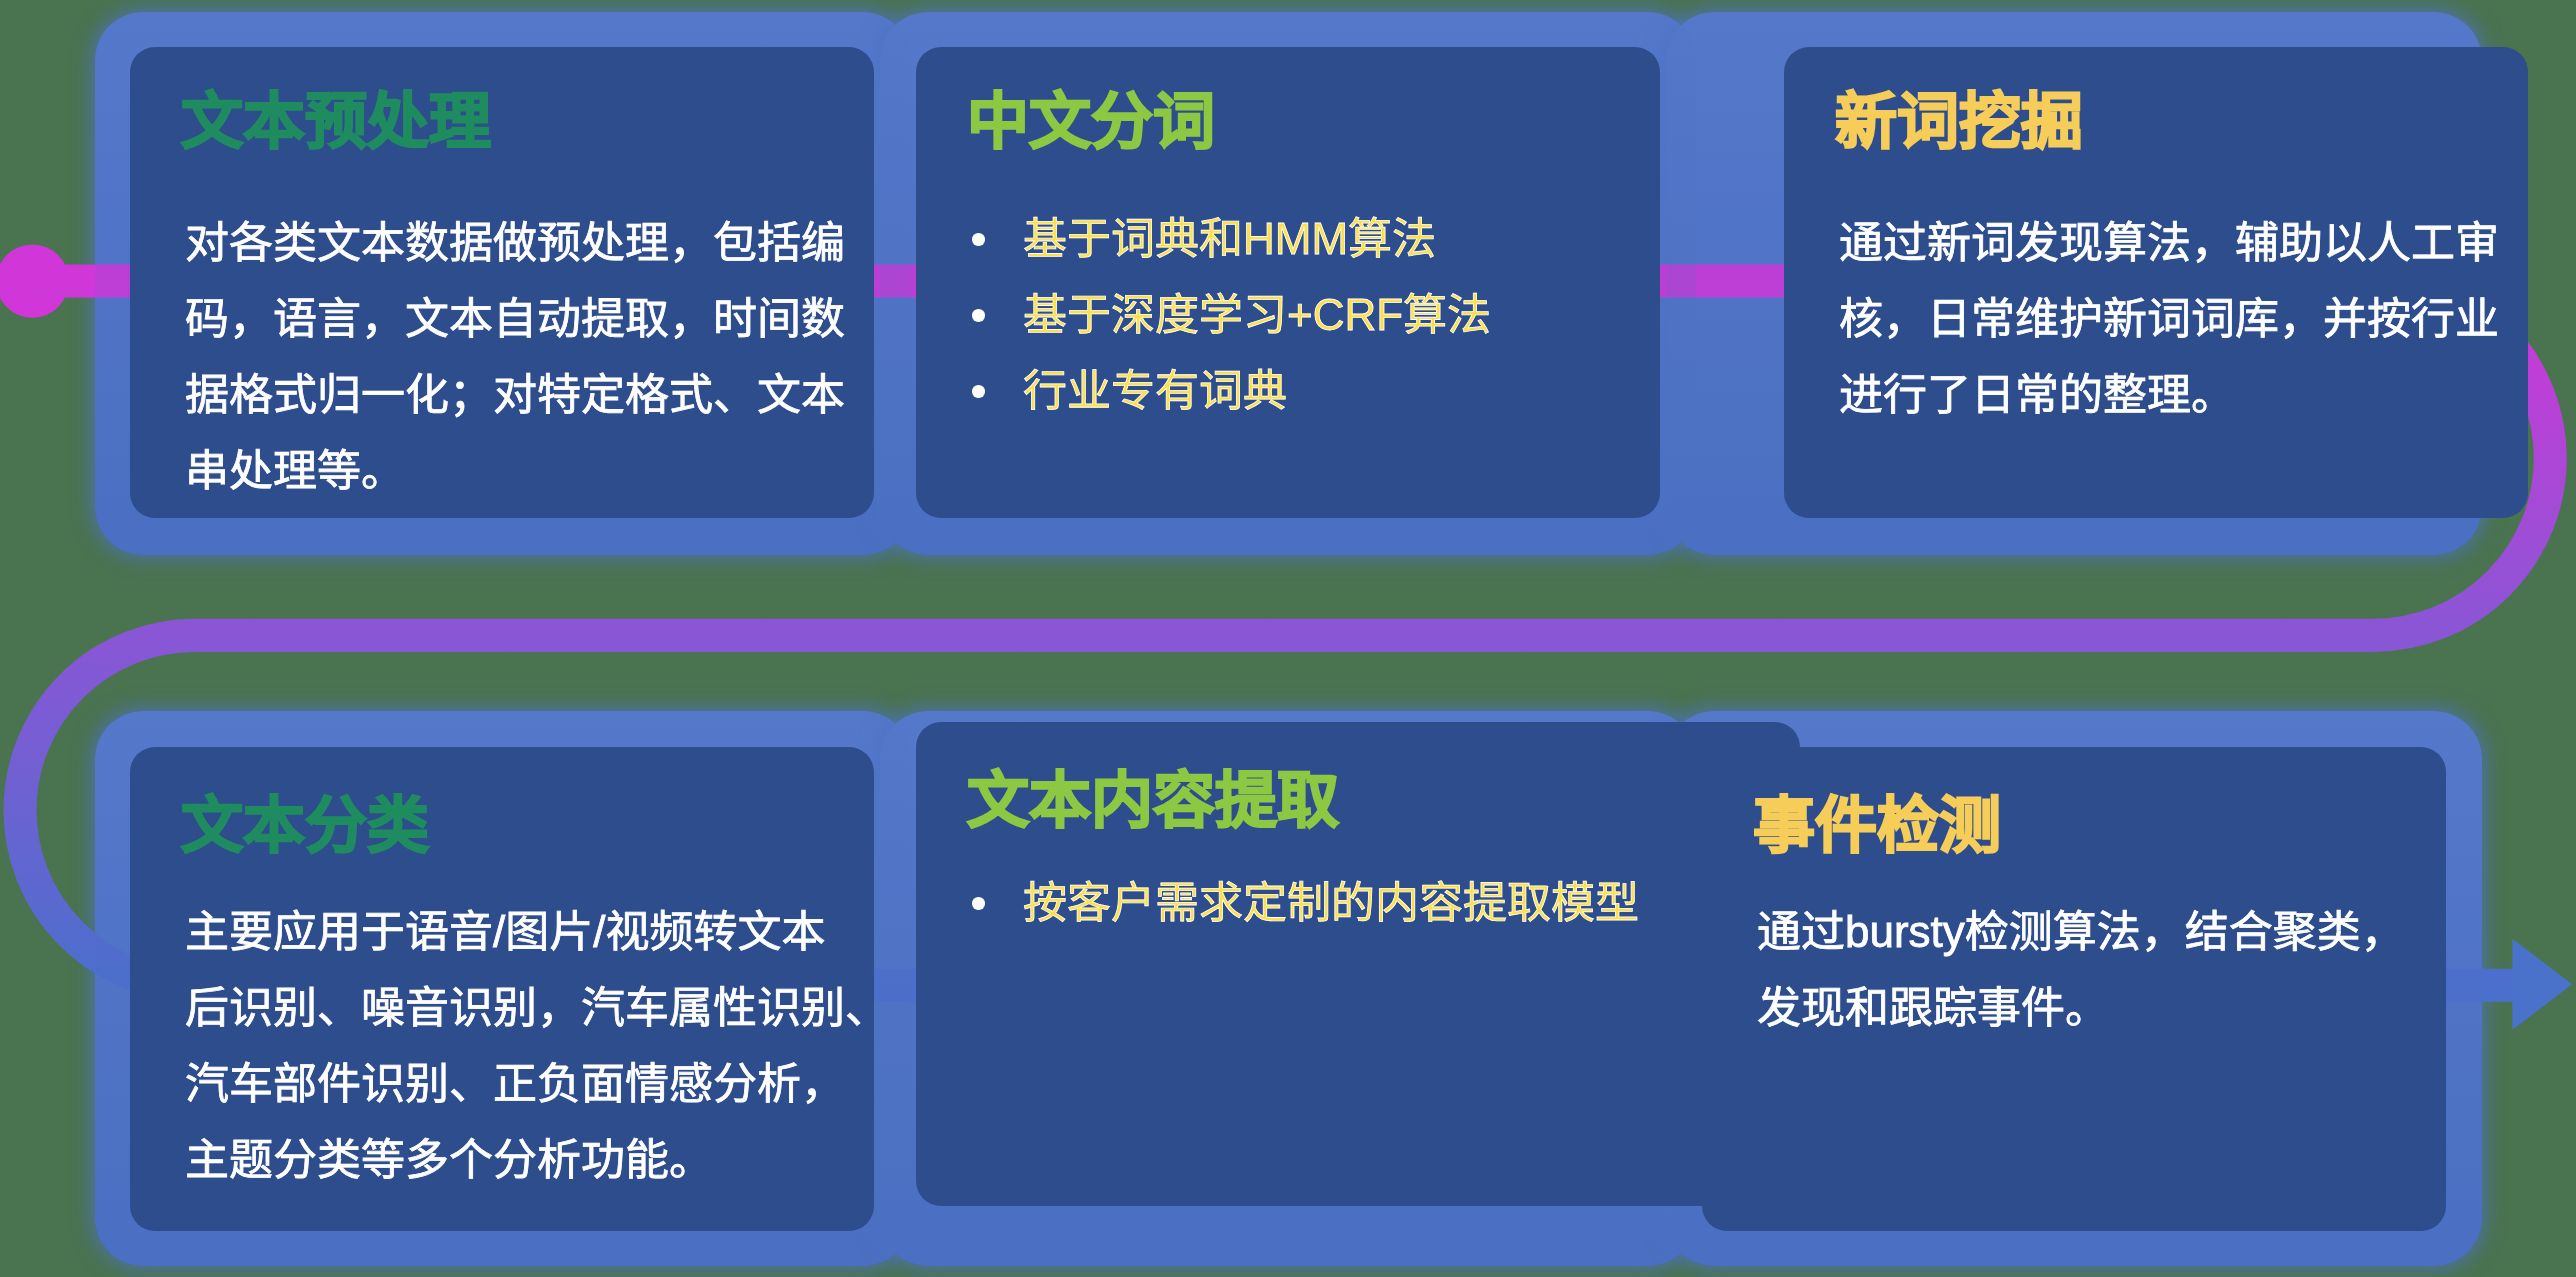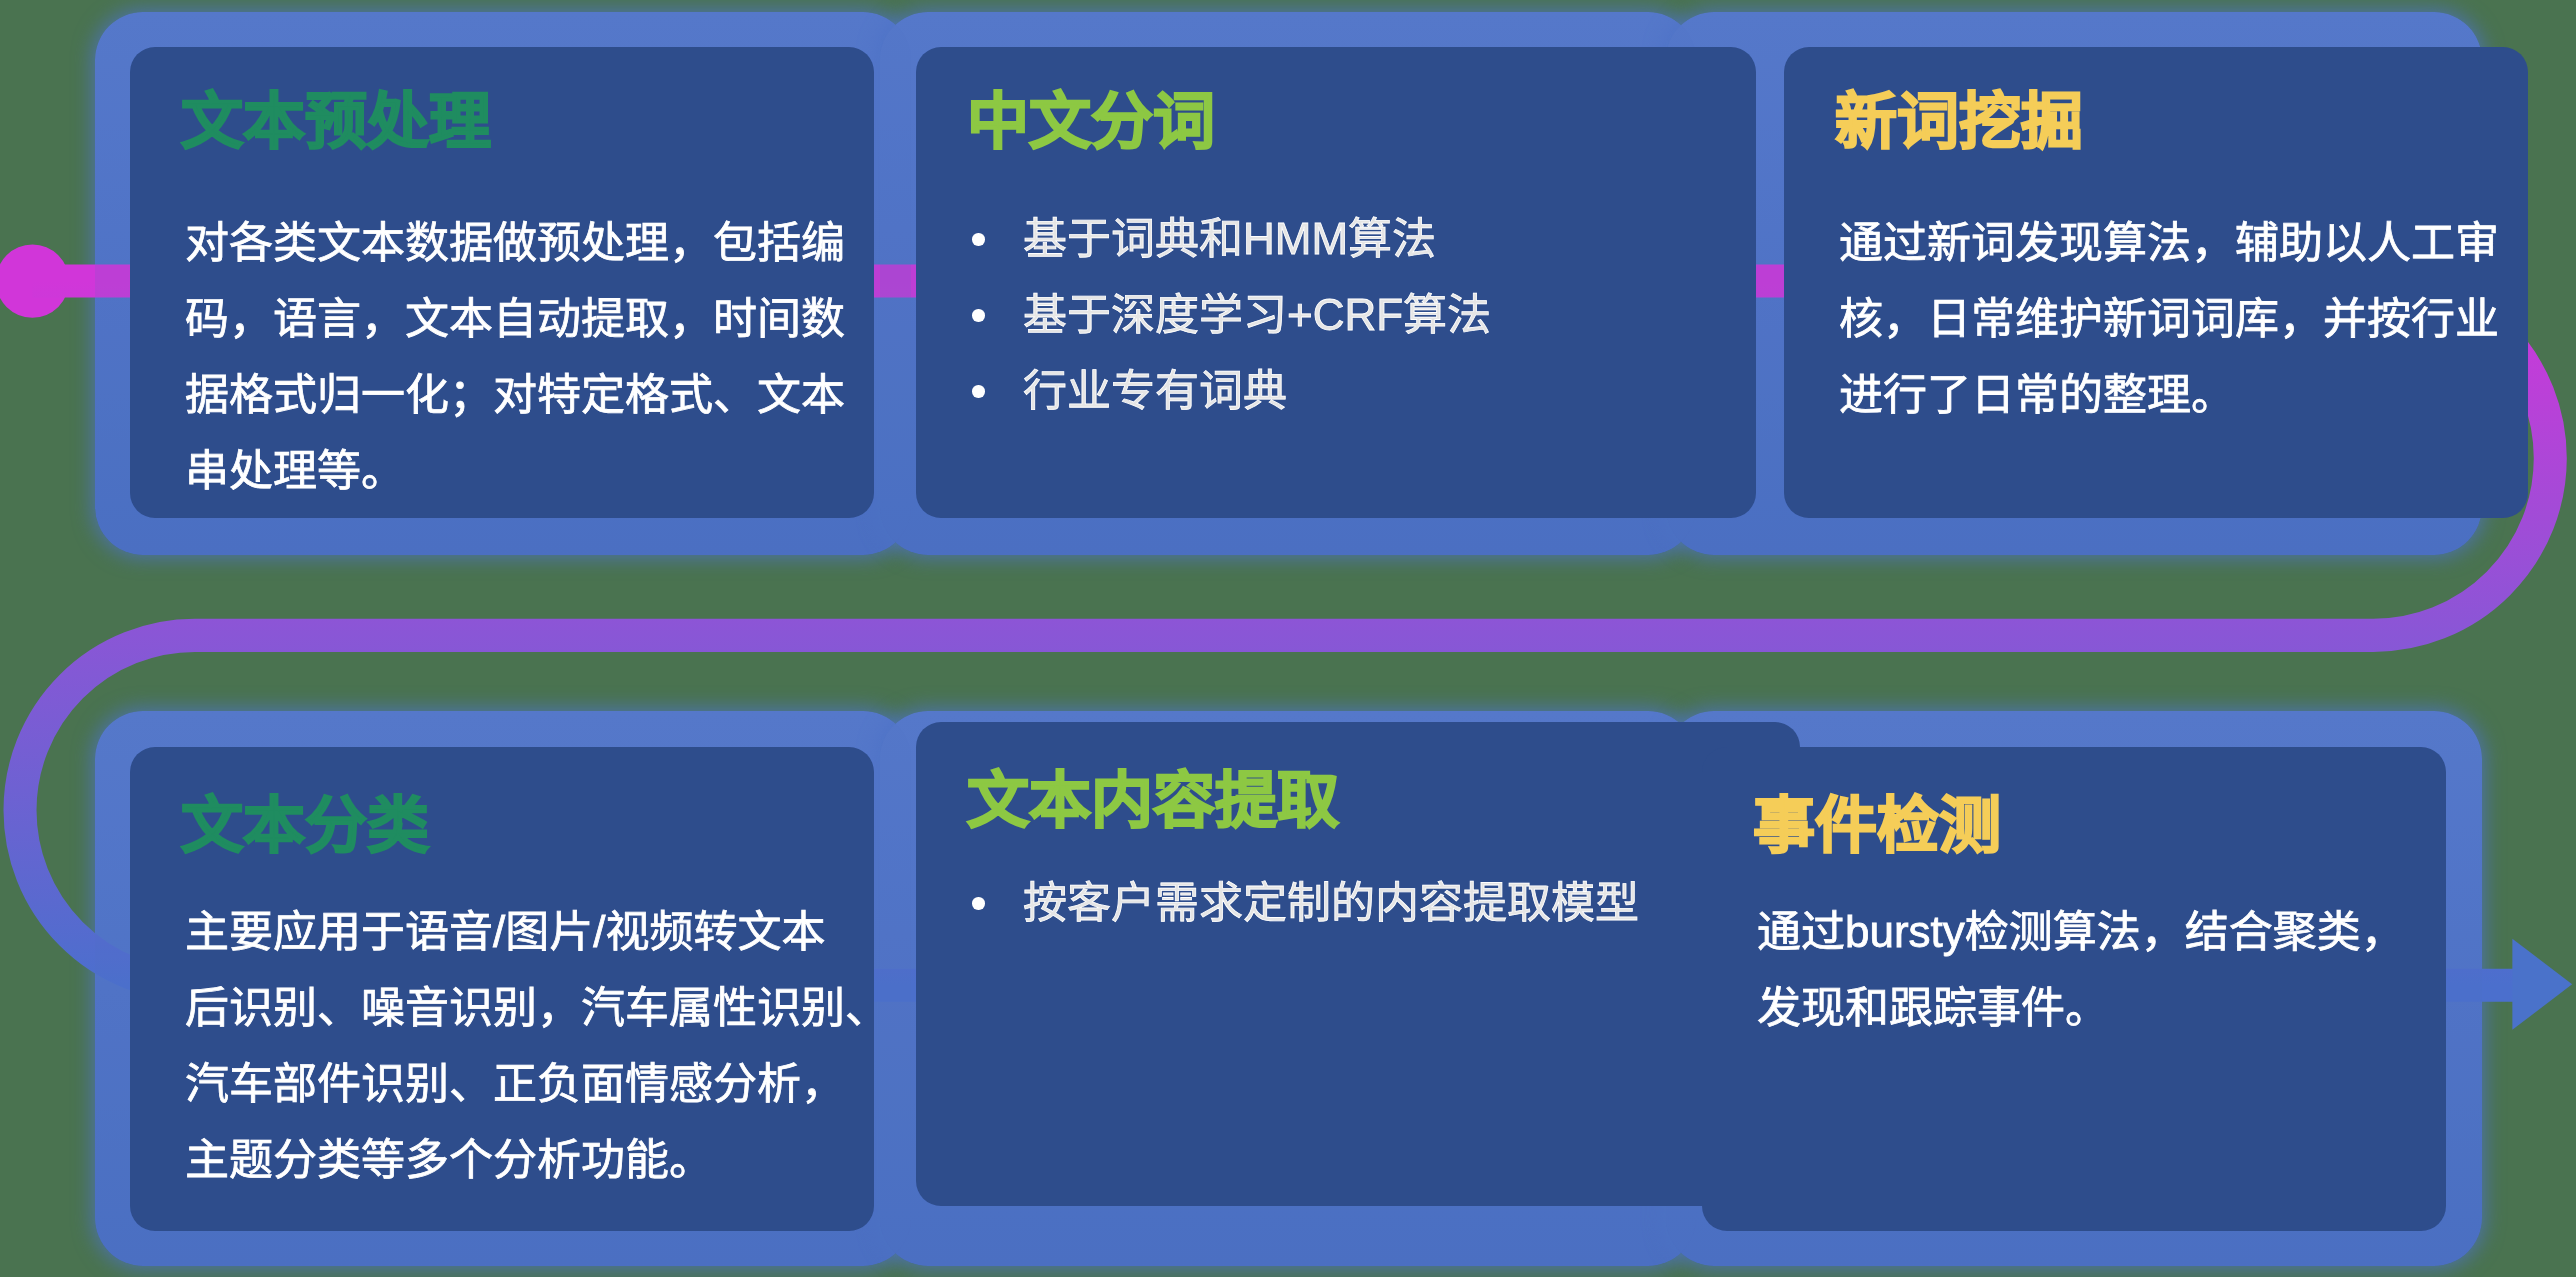--- a/index.html
+++ b/index.html
@@ -68,21 +68,21 @@
     padding:0 0 0 107px;
     list-style:none;
   }
   .row1 ul.bullets{top:154px;}
   .row2 ul.bullets{top:143px;}
   .bullets li{
     position:relative;
     -webkit-text-stroke:0.8px #ffffff;
     font-size:44px;
     line-height:76px;
-    color:#e5e5e5;
+    color:#fde047;
     white-space:nowrap;
   }
   .bullets li::before{
     content:"";
     position:absolute;
     left:-51px;
     top:32px;
     width:12.5px;height:12.5px;
     border-radius:50%;
     background:#ffffff;
@@ -121,21 +121,21 @@
   <div class="halo-overlay" style="left:1666px;top:711px;width:816px;height:555px;"></div>
 
   <section class="card row1" style="left:130px;top:47px;width:744px;height:471px;">
     <h2 class="title" style="color:#1f8c60;">文本预处理</h2>
     <p class="body">对各类文本数据做预处理，包括编
 码，语言，文本自动提取，时间数
 据格式归一化；对特定格式、文本
 串处理等。</p>
   </section>
 
-  <section class="card row1" style="left:916px;top:47px;width:840px;height:471px;">
+  <section class="card row1" style="left:916px;top:47px;width:744px;height:471px;">
     <h2 class="title" style="color:#8dc843;">中文分词</h2>
     <ul class="bullets">
       <li>基于词典和HMM算法</li>
       <li>基于深度学习+CRF算法</li>
       <li>行业专有词典</li>
     </ul>
   </section>
 
   <section class="card row1" style="left:1784px;top:47px;width:744px;height:471px;">
     <h2 class="title" style="color:#f5cd58;">新词挖掘</h2>

